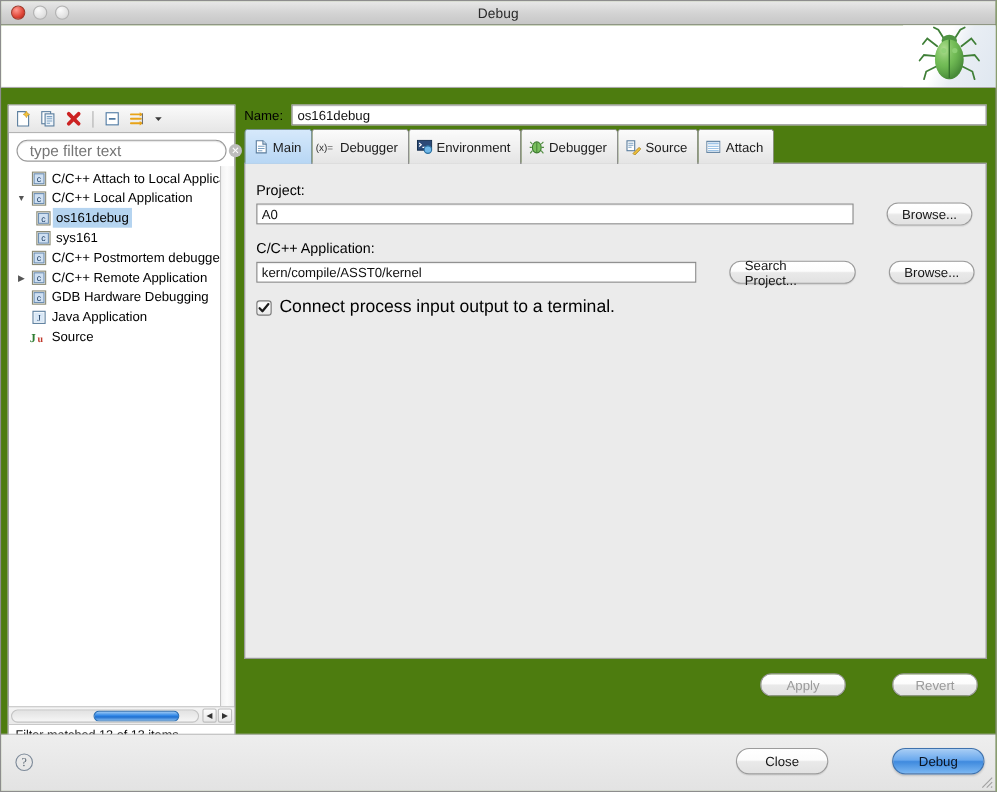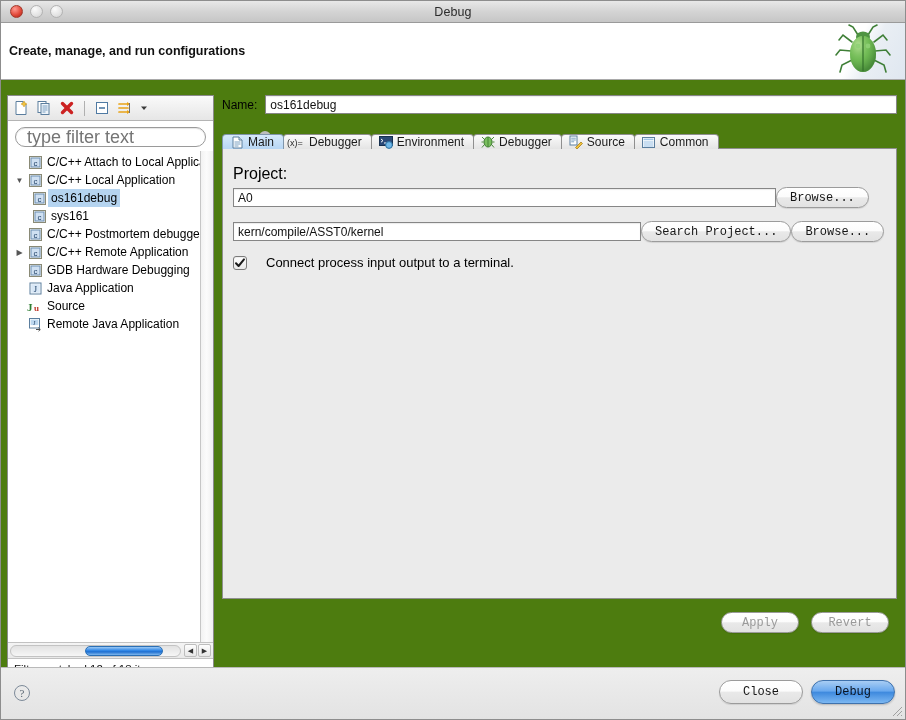--- a/index.html
+++ b/index.html
@@ -75,21 +75,21 @@
 
   .filter-row { padding: 6px 7px 4px 7px; }
   .filter-field {
     height: 20px; border: 1px solid #9a9a9a; border-radius: 10px;
     background: #fff; display: flex; align-items: center;
     padding: 0 7px 0 11px;
     box-shadow: inset 0 1px 1px rgba(0,0,0,.10);
   }
   .filter-field input {
     flex: 1; border: none; outline: none; background: transparent;
-    font-family: "Liberation Sans", sans-serif; font-size: 18px; color: #2c2c2c;
+    font-family: "Liberation Sans", sans-serif; font-size: 14px; color: #2c2c2c;
     padding: 0;
   }
   .filter-clear {
     width: 12px; height: 12px; border-radius: 50%; background: #bdbdbd;
     color: #fff; font-size: 9px; line-height: 12px; text-align: center;
     flex-shrink: 0; font-family: "Liberation Sans", sans-serif;
   }
 
   .tree-wrap { position: relative; flex: 1; overflow: hidden; }
   .tree {
@@ -157,81 +157,82 @@
     font-family: "Liberation Sans", sans-serif; font-size: 12px; color: #111;
     padding: 0 4px; outline: none; line-height: 17px;
     box-shadow: inset 0 1px 1px rgba(0,0,0,.08);
   }
   .name-field { flex: 1; }
 
   
   .tabfolder { position: relative; }
   .tabstrip { display: flex; align-items: flex-end; height: 22px; position: relative; z-index: 2; }
   .tab {
-    height: 15px; display: flex; align-items: center; gap: 4px;
+    height: 32px; display: flex; align-items: center; gap: 4px;
     padding: 0 9px 0 7px;
     border: 1px solid #8f8f8f; border-bottom: none;
     border-radius: 4px 4px 0 0;
     background: linear-gradient(to bottom, #fbfbfb, #e4e4e4);
     font-size: 12px; color: #1b1b1b;
     margin-right: -1px; position: relative;
   }
   .tab.active {
     background: linear-gradient(to bottom, #d6e9fb, #b7d6f4);
     z-index: 3; border-color: #7f95ab;
   }
   .tab .tico { width: 14px; height: 14px; display: flex; align-items: center;
                justify-content: center; flex-shrink: 0; }
 
   .tabpanel {
     border: 1px solid #8f8f8f; background: #ebebeb;
     height: 451px; margin-top: -1px; position: relative; z-index: 1;
     padding: 16px 10px 0 10px;
   }
 
-  .field-label { font-size: 16px; color: #000; margin-bottom: 4px; }
+  .field-label { font-size: 13px; color: #000; margin-bottom: 4px; }
   .field-row { display: flex; align-items: center; gap: 0; margin-bottom: 13px; }
 
   .aqua-btn {
     height: 21px; min-width: 78px; padding: 0 13px;
     border: 1px solid #9b9b9b; border-radius: 11px;
     background: linear-gradient(to bottom, #ffffff 0%, #fcfcfc 45%, #e9e9e9 52%, #e2e2e2 100%);
-    font-family: Liberation Mono, monospace; font-size: 12px; color: #161616;
+    font-family: Liberation Sans, sans-serif; font-size: 12px; color: #161616;
     display: flex; align-items: center; justify-content: center;
     box-shadow: 0 1px 1px rgba(0,0,0,.10);
+    margin-left: 30px;
   }
   .aqua-btn.disabled { color: #9a9a9a; }
 
   .check-row { display: flex; align-items: center; gap: 7px; margin-top: 7px; }
   .checkbox {
     width: 14px; height: 14px; border: 1px solid #7a7a7a; border-radius: 3px;
     background: linear-gradient(to bottom, #ffffff, #e8e8e8);
     display: flex; align-items: center; justify-content: center;
     box-shadow: inset 0 1px 1px rgba(0,0,0,.07);
   }
-  .check-label { font-size: 13px; color: #000; margin-left: 12px; }
+  .check-label { font-size: 16px; color: #000; }
 
   .apply-row {
     display: flex; justify-content: flex-end; gap: 12px;
     margin-top: 13px; padding-right: 8px;
   }
 
   
   .bottom-bar {
     position: absolute; left: 0; right: 0; bottom: 0; height: 52px;
     border-top: 1px solid #b9b9b9;
     background: linear-gradient(to bottom, #eeeeee, #e3e3e3);
   }
   .help-icon {
     position: absolute; left: 13px; top: 17px;
     width: 16px; height: 16px; border: 1px solid #7d8a99; border-radius: 50%;
     color: #55626f; font-size: 11px; line-height: 14px; text-align: center;
     font-family: "Liberation Serif", serif;
   }
-  .bottom-btns { position: absolute; right: 10px; top: 12px; display: flex; gap: 8px; }
+  .bottom-btns { position: absolute; right: 10px; top: 12px; display: flex; gap: 28px; }
   .btn-wide { min-width: 84px; height: 24px; border-radius: 12px; }
   .btn-default {
     border: 1px solid #3f72ad;
     background: linear-gradient(to bottom, #a8cdf4 0%, #6aa9ee 45%, #3f8ade 52%, #7bb7f2 100%);
     color: #0a1422; font-weight: normal;
     box-shadow: 0 1px 2px rgba(0,0,0,.22);
   }
 
   .resize-grip { position: absolute; right: 1px; bottom: 1px; width: 14px; height: 14px; }
 </style>
@@ -243,21 +244,20 @@
   <div class="titlebar">
     <div class="traffic">
       <div class="light close"></div>
       <div class="light min"></div>
       <div class="light zoom"></div>
     </div>
     <div class="title-text">Debug</div>
   </div>
 
   <div class="header">
-    <div class="header-title">Create, manage, and run configurations</div>
     <div class="bug-banner">
       <svg width="84" height="56" viewBox="0 0 84 56">
         <g transform="translate(42,29)">
 
           <g stroke="#3f7f37" stroke-width="1.6" fill="none" stroke-linecap="round">
             <path d="M-11,-10 L-20,-17 L-24,-12"></path>
             <path d="M-12,-1 L-23,-2 L-27,3"></path>
             <path d="M-11,8 L-21,13 L-23,20"></path>
             <path d="M11,-10 L20,-17 L24,-12"></path>
             <path d="M12,-1 L23,-2 L27,3"></path>
@@ -464,34 +464,20 @@
               <span class="ico">
                 <span style="display: inline-flex; align-items: center; justify-content: center;">
                   <svg width="16" height="15" viewBox="0 0 16 15">
                     <text x="0" y="12" font-size="11" fill="#2f7d32" font-family="Liberation Serif, serif" font-weight="bold">J</text>
                     <text x="7" y="12" font-size="9" fill="#c0392b" font-family="Liberation Serif, serif" font-weight="bold">u</text>
                   </svg>
                 </span>
               </span>
               <span class="lbl">Source</span>
             </div>
-            <div class="tree-row indent-1">
-              <span class="twisty"></span>
-              <span class="ico">
-                <span style="display: inline-flex; align-items: center; justify-content: center;">
-                  <svg width="15" height="15" viewBox="0 0 15 15">
-                    <rect x="1.5" y="1.5" width="10" height="9.5" fill="#ffffff" stroke="#5b7e9e"></rect>
-                    <rect x="2.6" y="2.6" width="7.8" height="5.5" fill="#bcd7ef"></rect>
-                    <text x="6.5" y="8" font-size="6" text-anchor="middle" fill="#1b3c63" font-family="Liberation Serif, serif">J</text>
-                    <path d="M8,12.5 h4 M10.5,10.8 l1.8,1.7 l-1.8,1.7" stroke="#4a4a4a" stroke-width="1" fill="none"></path>
-                  </svg>
-                </span>
-              </span>
-              <span class="lbl">Remote Java Application</span>
-            </div>
           </div>
         <div class="tree-vscroll"></div>
       </div>
 
       <div class="tree-hscroll">
         <div class="hs-track">
           <div class="hs-thumb"></div>
         </div>
         <div class="hs-arrows">
           <div class="hs-arrow">◀</div>
@@ -592,32 +578,33 @@
                     <rect x="0.5" y="1.5" width="12" height="10" fill="#fdfdfd" stroke="#5b7e9e"></rect>
                     <rect x="1.6" y="2.6" width="9.8" height="1.6" fill="#9ec5e8"></rect>
                     <g stroke="#9ec5e8" stroke-width="1.1">
                       <path d="M1.6,6 h9.8"></path>
                       <path d="M1.6,8 h9.8"></path>
                       <path d="M1.6,10 h9.8"></path>
                     </g>
                   </svg>
                 </span>
               </span>
-              <span>Common</span>
+              <span>Attach</span>
             </div>
           </div>
 
         <div class="tabpanel">
 
           <div class="field-label">Project:</div>
           <div class="field-row">
             <input class="txtfield" type="text" style="width: 543px;" value="A0">
             <div class="aqua-btn">Browse...</div>
           </div>
 
+          <div class="field-label">C/C++ Application:</div>
           <div class="field-row">
             <input class="txtfield" type="text" style="width: 408px;" value="kern/compile/ASST0/kernel">
             <div class="aqua-btn" style="min-width:114px">Search Project...</div>
             <div class="aqua-btn">Browse...</div>
           </div>
 
           <div class="check-row">
             <div class="checkbox">
               <svg width="12" height="12" viewBox="0 0 12 12">
                 <path d="M2,6.2 L4.6,9 L10,2.4" stroke="#1a1a1a" stroke-width="2" fill="none" stroke-linecap="round" stroke-linejoin="round"></path>

